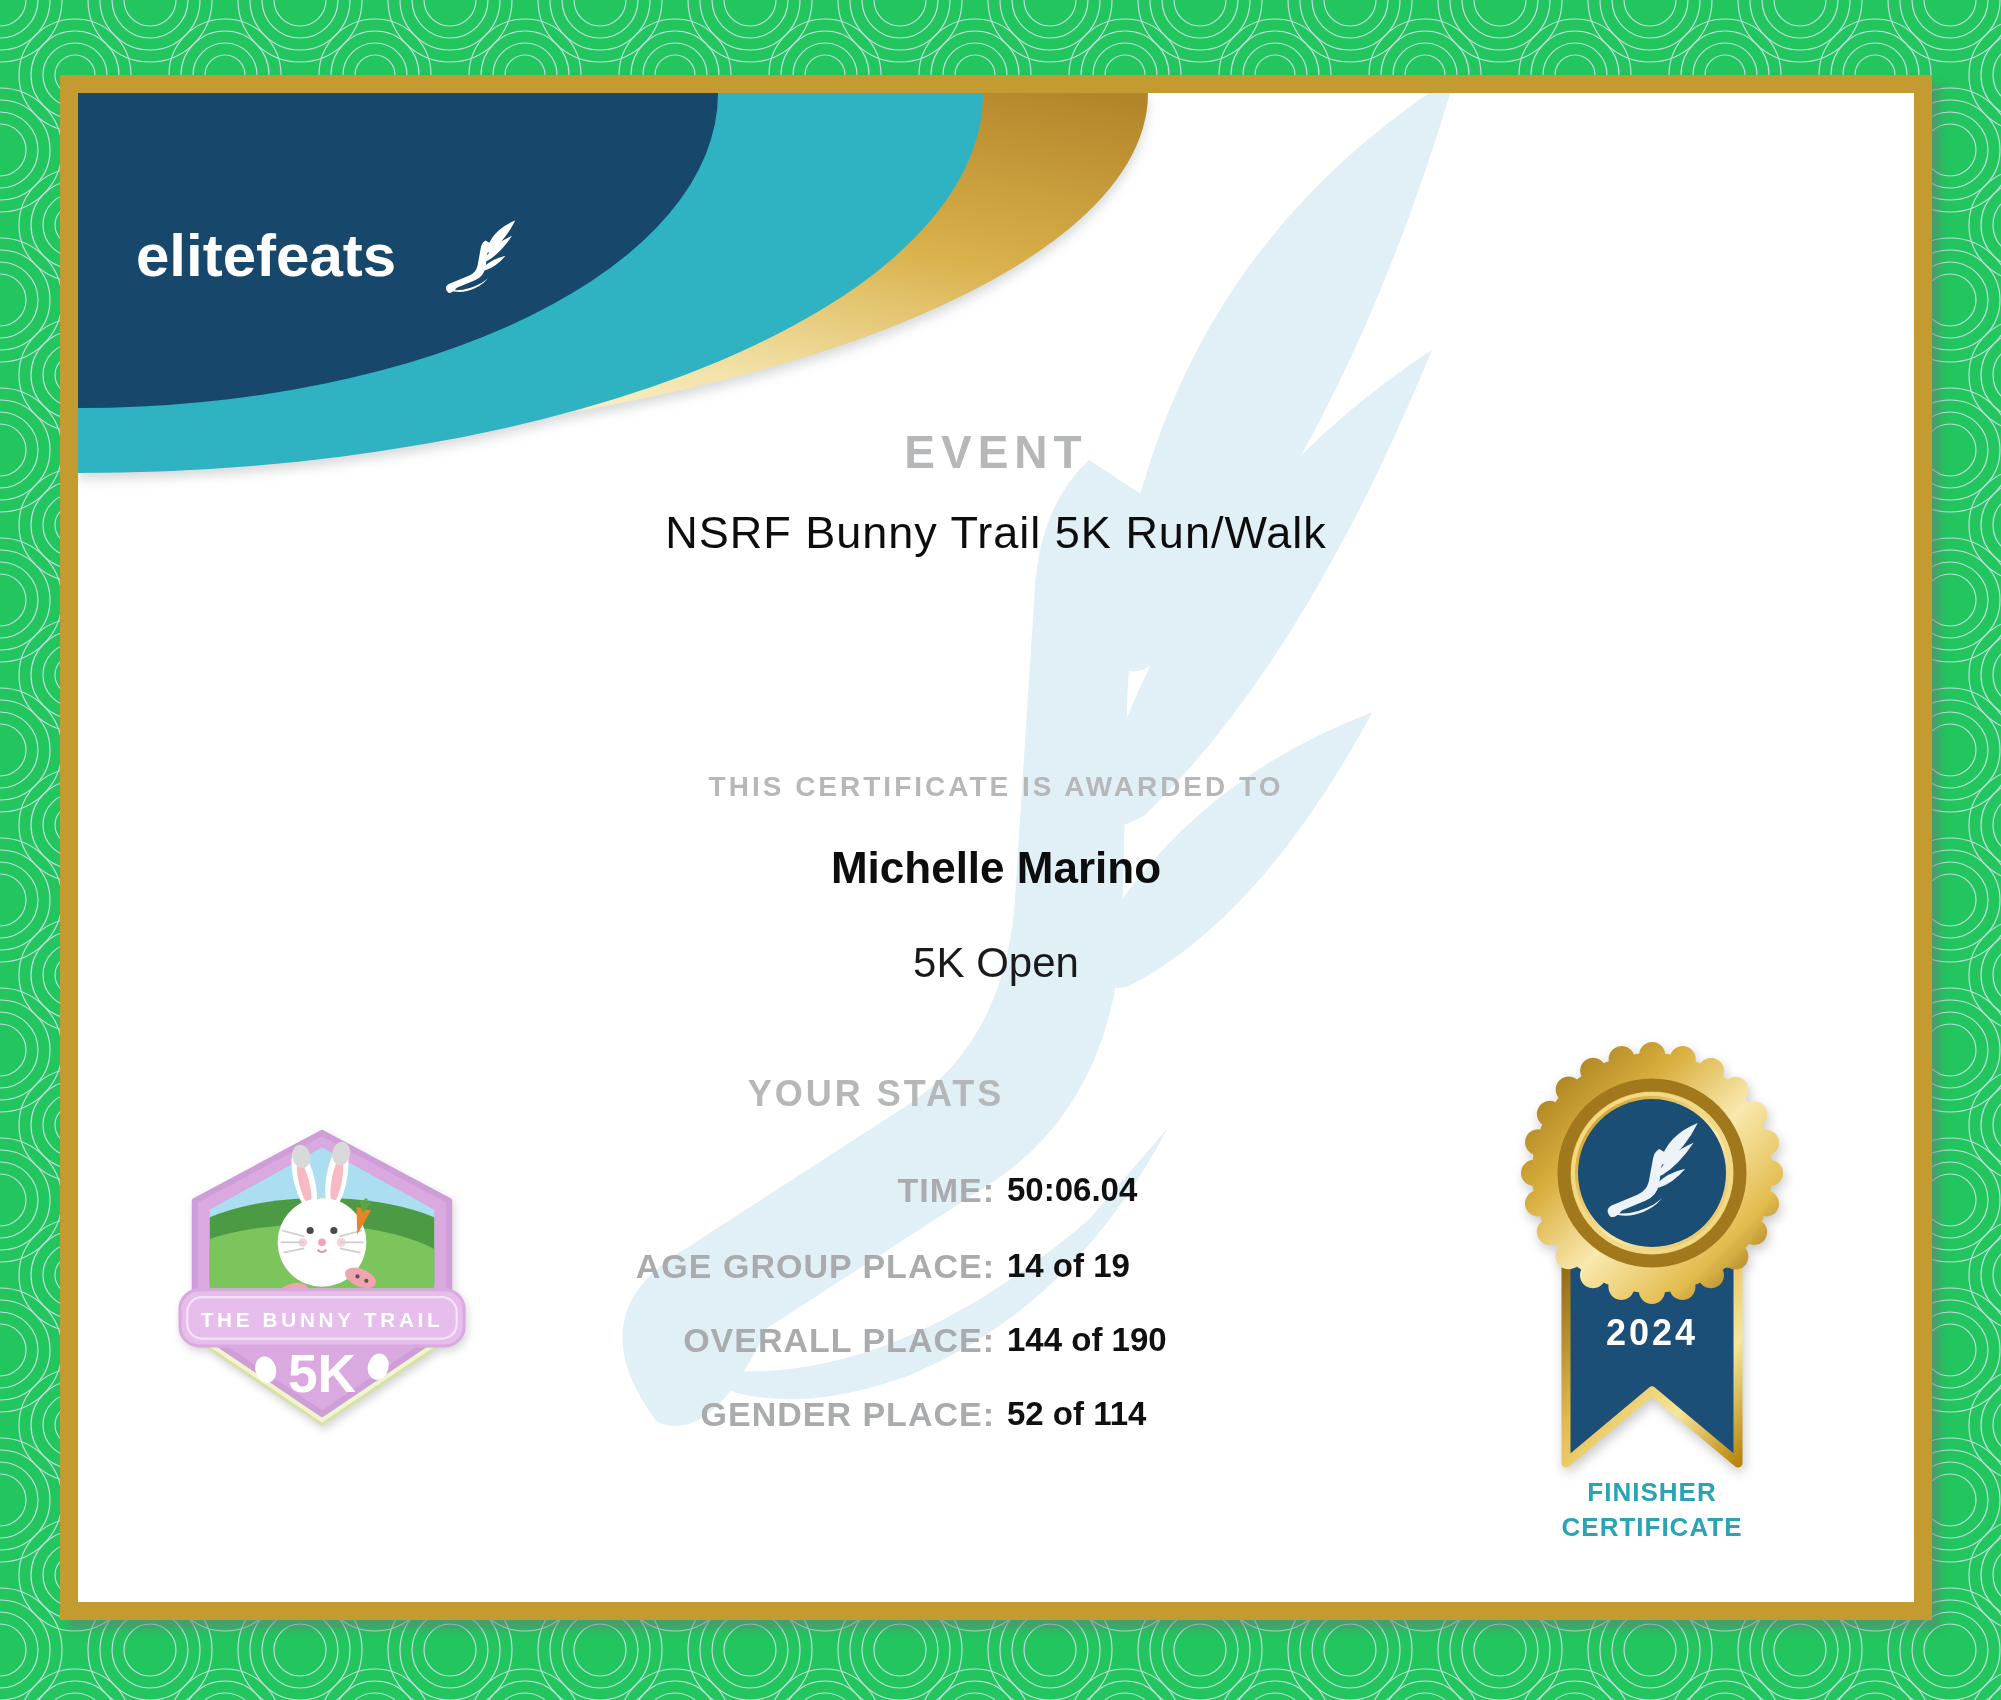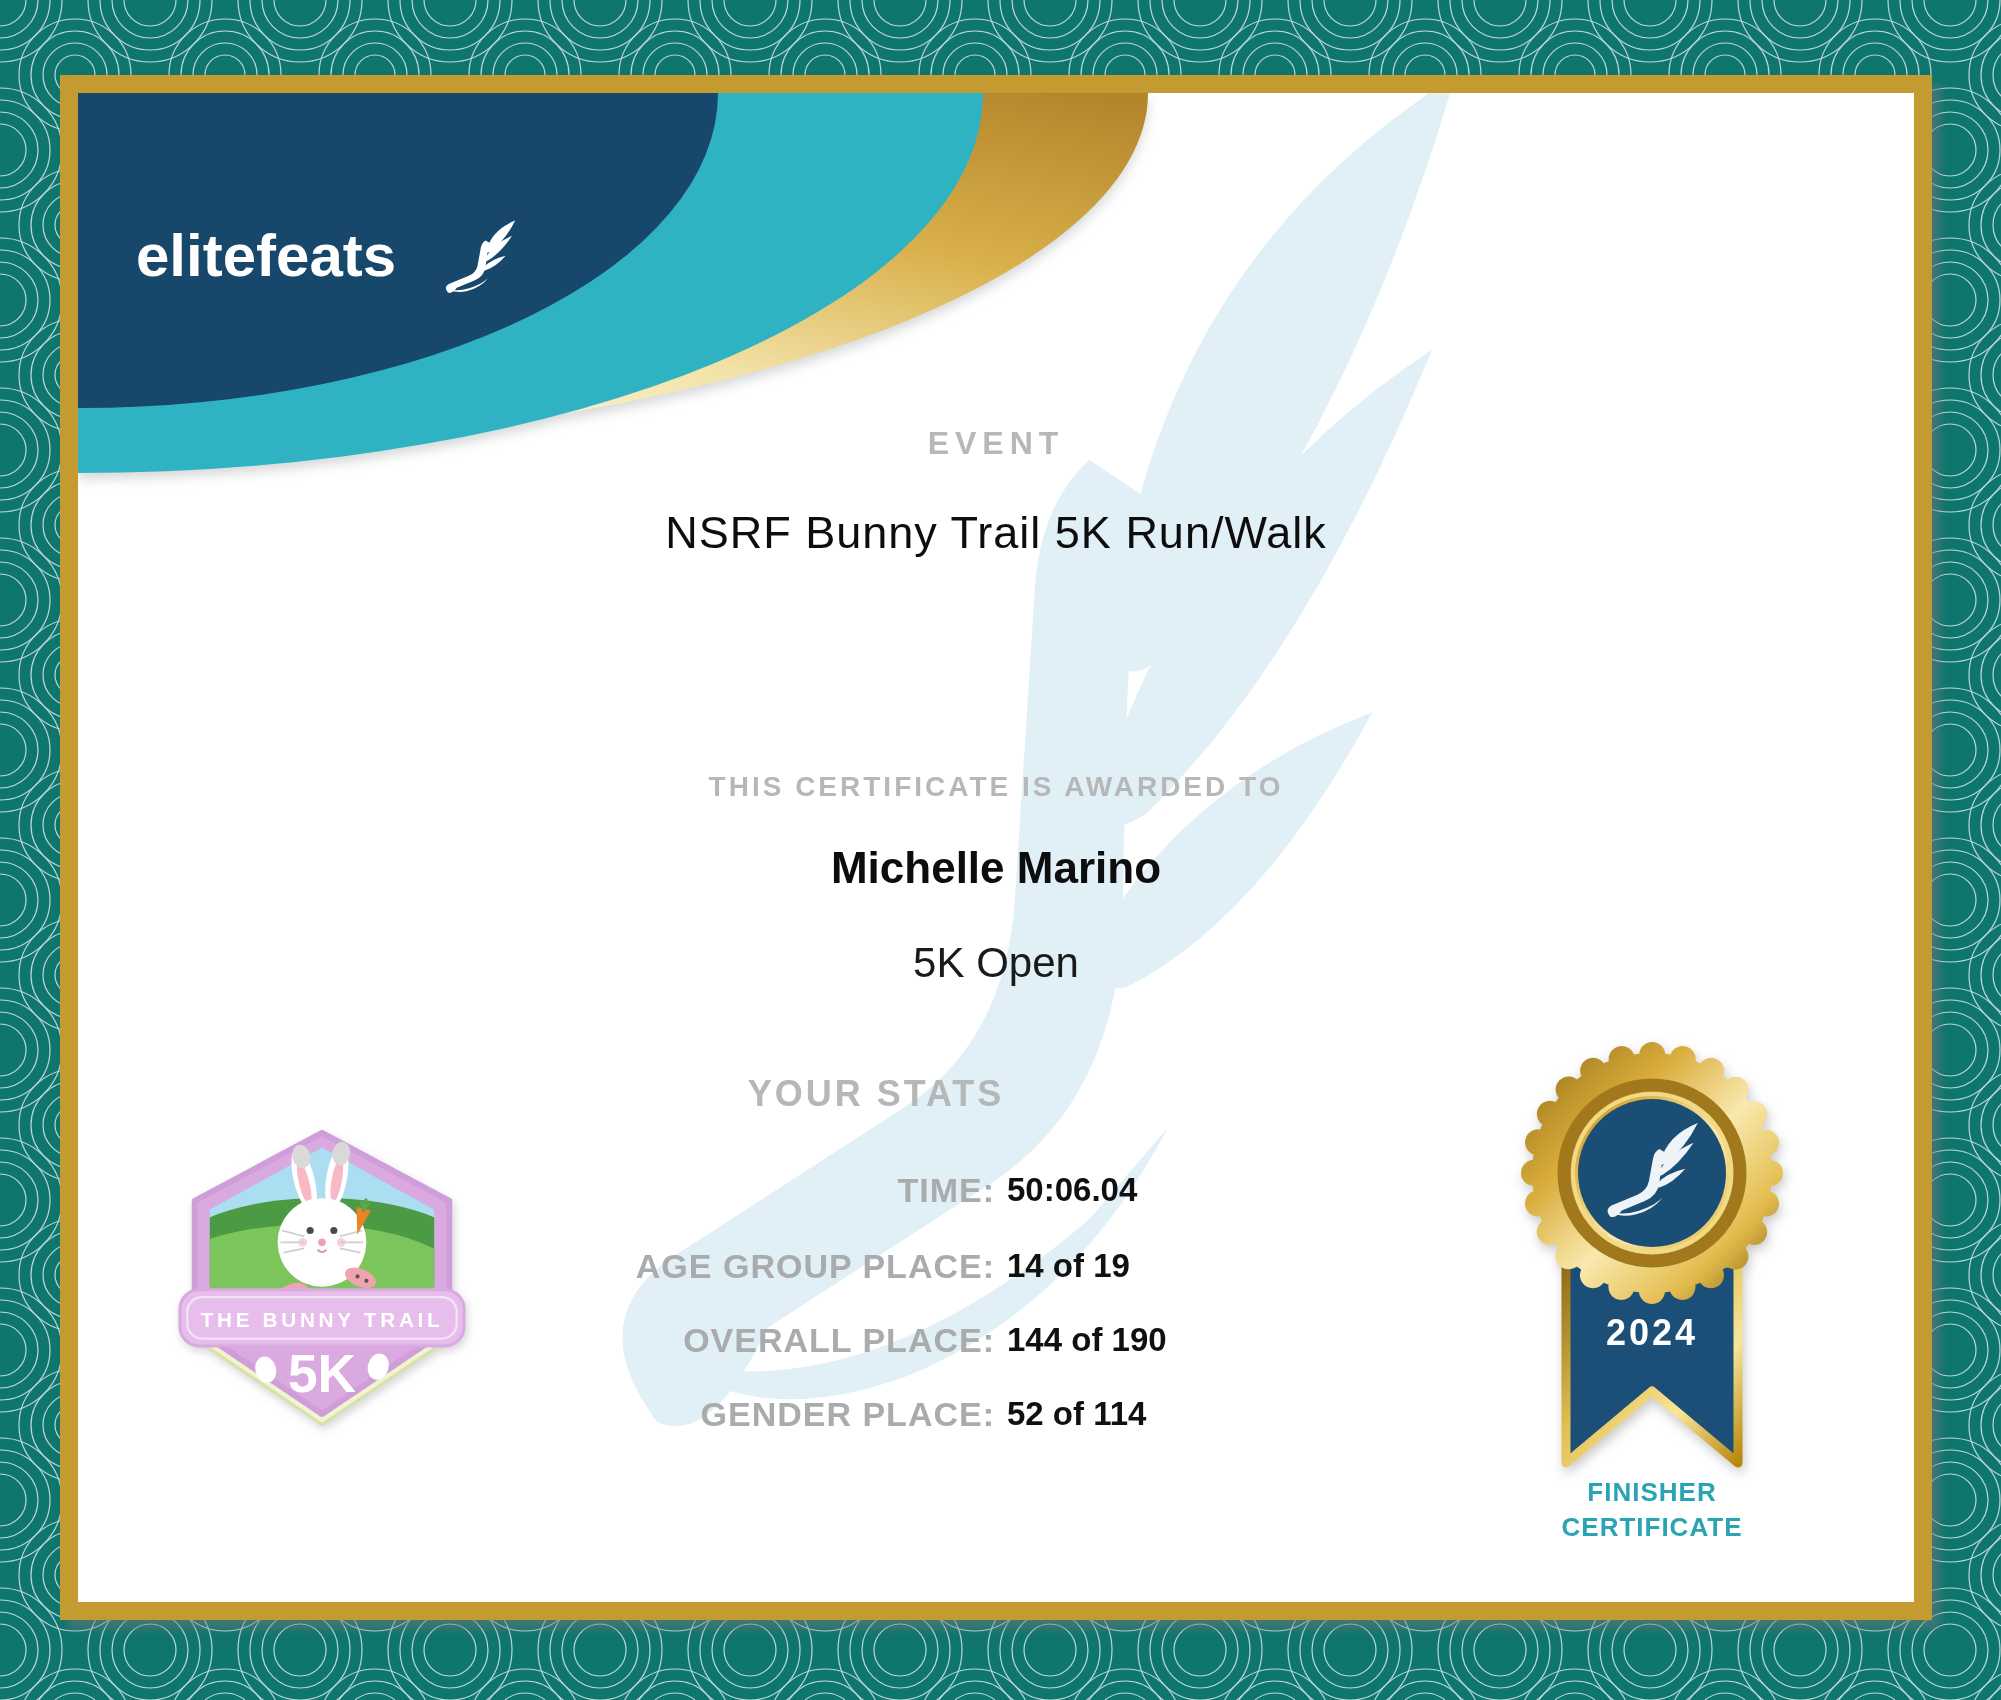--- a/index.html
+++ b/index.html
@@ -1,29 +1,29 @@
 <!DOCTYPE html>
 <html><head>
 <meta charset="utf-8">
 <style>
   html,body{margin:0;padding:0;background:#ffffff;}
-  .cert{position:relative;width:2001px;height:1700px;background:#0f766e;overflow:hidden;
+  .cert{position:relative;width:2001px;height:1700px;background:#22c55e;overflow:hidden;
         font-family:"Liberation Sans", sans-serif;}
   .guilloche{position:absolute;left:0;top:0;}
   .frame{position:absolute;left:60px;top:75px;width:1872px;height:1545px;
          border:18px solid #c49b31;box-sizing:border-box;background:#ffffff;
          box-shadow:8px 9px 8px rgba(110,120,126,.5), inset 0 0 0 2px rgba(255,255,255,.35);}
   .frame-inner{position:absolute;inset:0;overflow:hidden;}
   .watermark{position:absolute;left:430px;top:-15px;width:1060px;height:1430px;
              transform:rotate(-4deg);}
   .header-wave{position:absolute;left:0;top:0;filter:drop-shadow(0 6px 6px rgba(90,100,105,.25));}
   .logo-text{position:absolute;left:58px;top:128px;font-size:60px;font-weight:bold;color:#ffffff;}
   .logo-icon{position:absolute;left:362px;top:108px;width:80px;height:116px;}
   .center-line{position:absolute;left:0;width:1836px;text-align:center;}
-  .event-label{top:332px;font-size:32px;font-weight:bold;letter-spacing:6px;color:#b5b7b9;}
+  .event-label{top:332px;font-size:46px;font-weight:bold;letter-spacing:6px;color:#b5b7b9;}
   .event-name{top:414px;font-size:45px;font-weight:normal;color:#0d0d0d;letter-spacing:1px;}
   .awarded{top:678px;font-size:28px;font-weight:bold;letter-spacing:3px;color:#b5b7b9;}
   .recipient{top:750px;font-size:44px;font-weight:bold;color:#0d0d0d;}
   .division{top:846px;font-size:42px;font-weight:normal;color:#1a1a1a;}
   .stats-heading{position:absolute;left:0;top:980px;width:1572px;text-align:center;
                  font-size:36px;font-weight:bold;letter-spacing:3px;color:#b5b7b9;margin-left:12px;}
   .stat-row{position:absolute;left:0;width:1836px;height:48px;}
   .stat-row.r0{top:1078px;} .stat-row.r1{top:1154px;} .stat-row.r2{top:1228px;} .stat-row.r3{top:1302px;}
   .stat-label{position:absolute;right:919px;font-size:34px;font-weight:bold;letter-spacing:1px;
               color:#a9abad;white-space:nowrap;}

